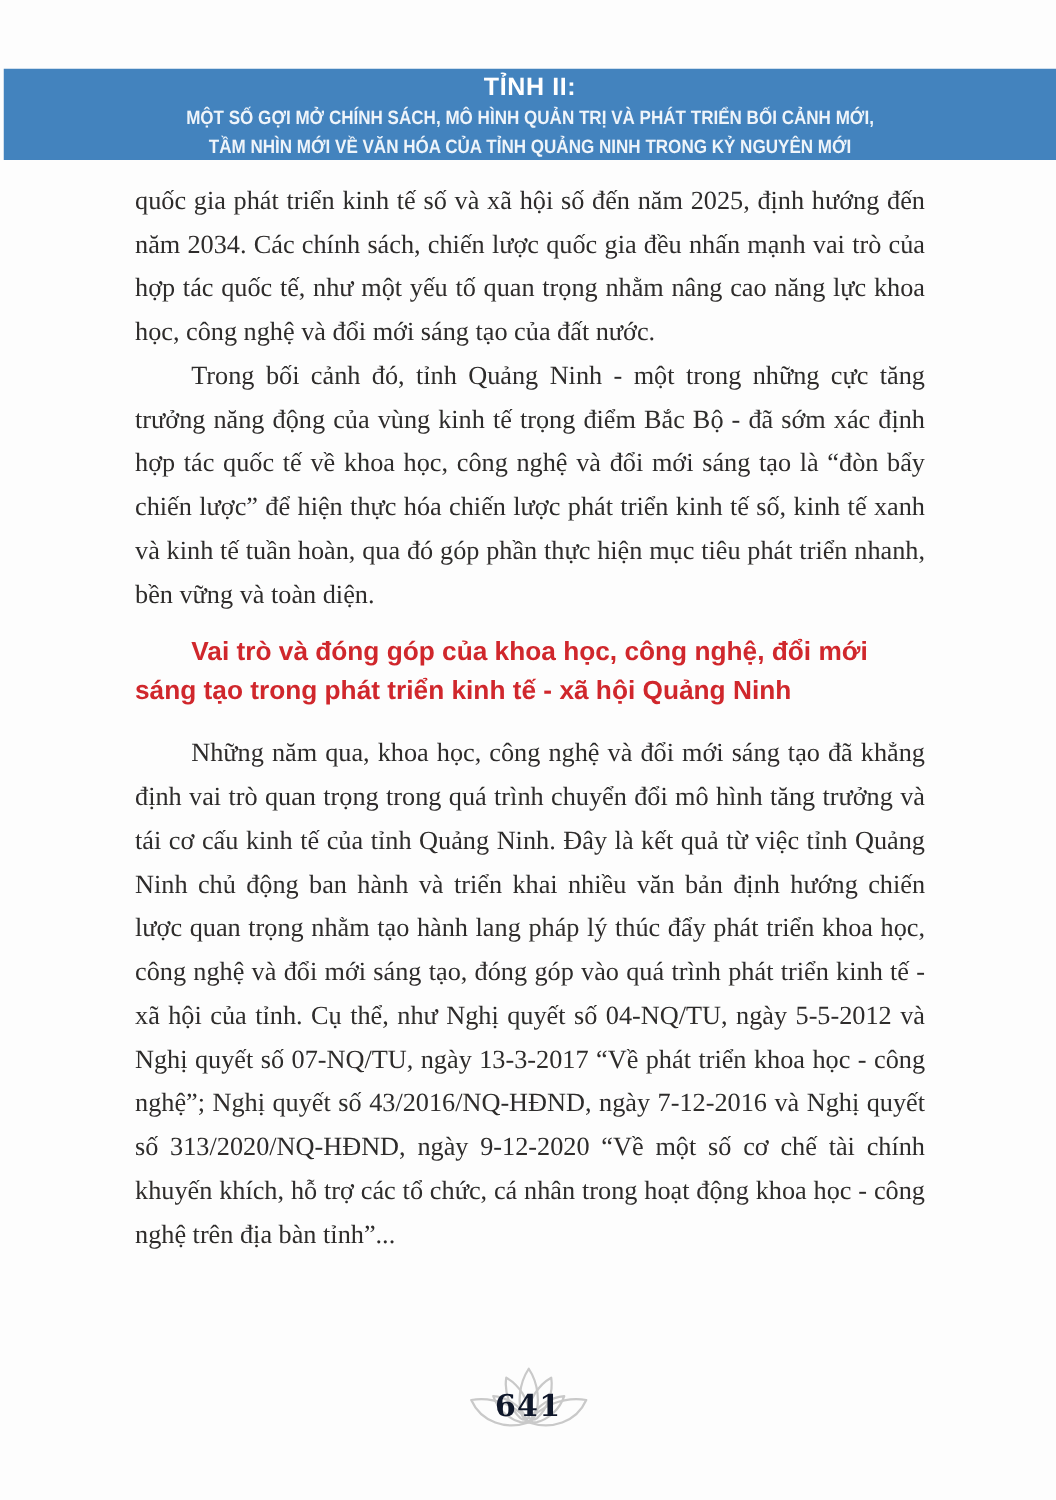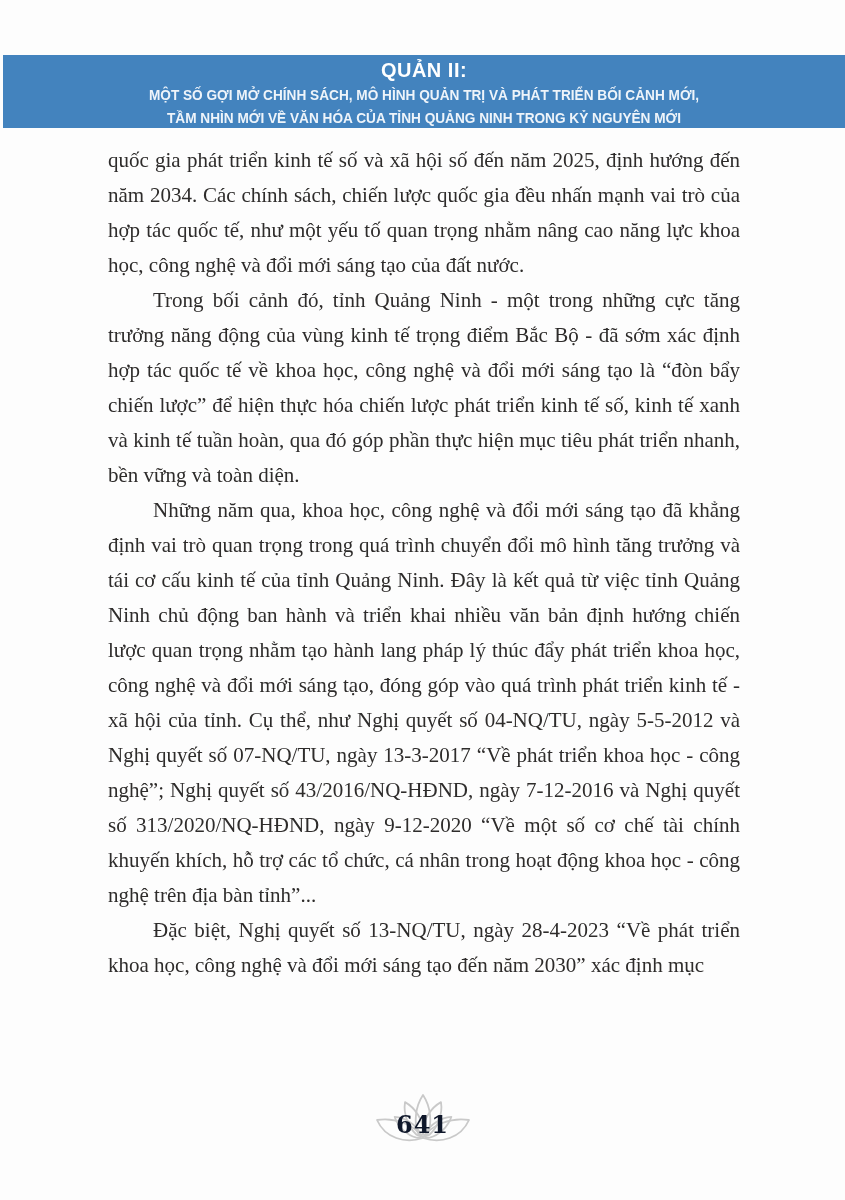--- a/index.html
+++ b/index.html
@@ -97,30 +97,30 @@
     color: #0f172a;
     letter-spacing: 1px;
   }
 </style>
 </head>
 <body>
 
 <div class="page">
 
   <header class="banner">
-    <div class="banner-title">QUẢN II:</div>
+    <div class="banner-title">TỈNH II:</div>
     <div class="banner-sub">MỘT SỐ GỢI MỞ CHÍNH SÁCH, MÔ HÌNH QUẢN TRỊ VÀ PHÁT TRIỂN BỐI CẢNH MỚI,</div>
     <div class="banner-sub">TẦM NHÌN MỚI VỀ VĂN HÓA CỦA TỈNH QUẢNG NINH TRONG KỶ NGUYÊN MỚI</div>
   </header>
 
   <main class="content">
     <p class="first">quốc gia phát triển kinh tế số và xã hội số đến năm 2025, định hướng đến năm 2034. Các chính sách, chiến lược quốc gia đều nhấn mạnh vai trò của hợp tác quốc tế, như một yếu tố quan trọng nhằm nâng cao năng lực khoa học, công nghệ và đổi mới sáng tạo của đất nước.</p>
     <p>Trong bối cảnh đó, tỉnh Quảng Ninh - một trong những cực tăng trưởng năng động của vùng kinh tế trọng điểm Bắc Bộ - đã sớm xác định hợp tác quốc tế về khoa học, công nghệ và đổi mới sáng tạo là “đòn bẩy chiến lược” để hiện thực hóa chiến lược phát triển kinh tế số, kinh tế xanh và kinh tế tuần hoàn, qua đó góp phần thực hiện mục tiêu phát triển nhanh, bền vững và toàn diện.</p>
+    <h2>Vai trò và đóng góp của khoa học, công nghệ, đổi mới sáng tạo trong phát triển kinh tế - xã hội Quảng Ninh</h2>
     <p>Những năm qua, khoa học, công nghệ và đổi mới sáng tạo đã khẳng định vai trò quan trọng trong quá trình chuyển đổi mô hình tăng trưởng và tái cơ cấu kinh tế của tỉnh Quảng Ninh. Đây là kết quả từ việc tỉnh Quảng Ninh chủ động ban hành và triển khai nhiều văn bản định hướng chiến lược quan trọng nhằm tạo hành lang pháp lý thúc đẩy phát triển khoa học, công nghệ và đổi mới sáng tạo, đóng góp vào quá trình phát triển kinh tế - xã hội của tỉnh. Cụ thể, như Nghị quyết số 04-NQ/TU, ngày 5-5-2012 và Nghị quyết số 07-NQ/TU, ngày 13-3-2017 “Về phát triển khoa học - công nghệ”; Nghị quyết số 43/2016/NQ-HĐND, ngày 7-12-2016 và Nghị quyết số 313/2020/NQ-HĐND, ngày 9-12-2020 “Về một số cơ chế tài chính khuyến khích, hỗ trợ các tổ chức, cá nhân trong hoạt động khoa học - công nghệ trên địa bàn tỉnh”...</p>
-    <p>Đặc biệt, Nghị quyết số 13-NQ/TU, ngày 28-4-2023 “Về phát triển khoa học, công nghệ và đổi mới sáng tạo đến năm 2030” xác định mục</p>
   </main>
 
   <footer class="footer">
     <div class="lotus-wrap">
       <svg width="96" height="56" viewBox="0 0 96 56" fill="none" stroke="#c9c9c9" stroke-width="1.8" stroke-linejoin="round">
 
         <path d="M48,46 C30,52 10,46 2,28 C20,25 40,33 48,46 Z"></path>
         <path d="M48,46 C66,52 86,46 94,28 C76,25 56,33 48,46 Z"></path>
 
         <path d="M0,-36 C6,-27 7,-15 3,-6 C1,-2 -1,-2 -3,-6 C-7,-15 -6,-27 0,-36 Z" transform="translate(48,47) rotate(-52)"></path>

